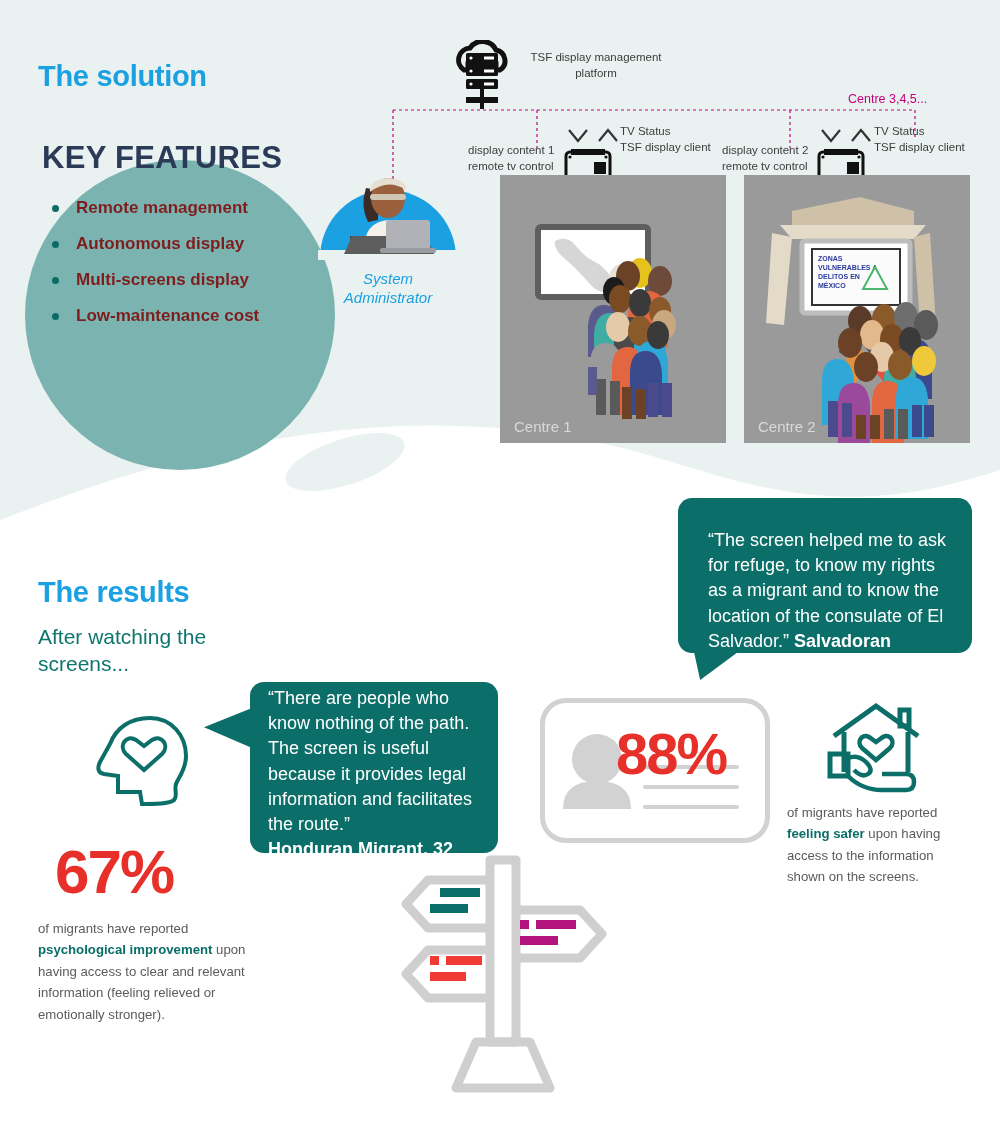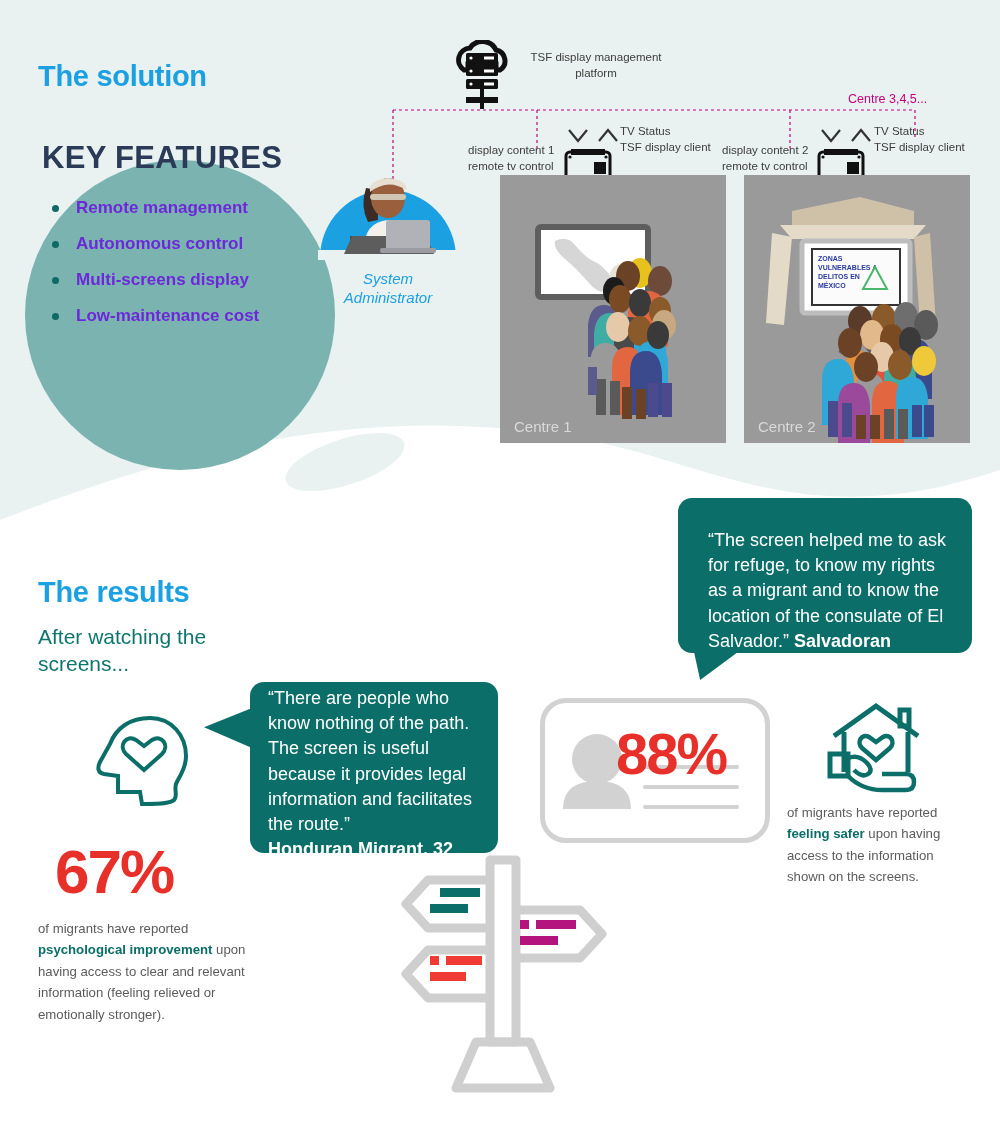--- a/index.html
+++ b/index.html
@@ -41,21 +41,21 @@
     left: 25px; top: 160px; width: 310px; height: 310px;
     background: #7ab3b0; border-radius: 50%;
   }
   #kf-heading {
     left: 42px; top: 140px;
     font-size: 31px; font-weight: bold; color: #2b3a57; letter-spacing: .3px;
   }
   #kf-list { left: 48px; top: 198px; width: 290px; }
   #kf-list li {
     list-style: none; position: relative;
-    color: #6d28d9; font-size: 17px; font-weight: bold;
+    color: #7f1d1d; font-size: 17px; font-weight: bold;
     margin-bottom: 16px; padding-left: 28px;
   }
   #kf-list li::before {
     content: ""; position: absolute; left: 4px; top: 7px;
     width: 7px; height: 7px; border-radius: 50%; background: #0d6b66;
   }
 
   
   #admin-wrap { left: 318px; top: 150px; width: 140px; text-align: center; font-style: italic; }
   #admin-label {
@@ -134,21 +134,21 @@
   <path d="M0,150 L0,120 C160,58 330,10 520,30 C640,42 700,78 790,92 C880,106 950,86 1000,70 L1000,150 Z" fill="#ffffff"></path>
   <ellipse cx="345" cy="62" rx="62" ry="23" transform="rotate(-18 345 62)" fill="#e9f2f0"></ellipse>
 </svg>
 
 <div class="abs section-title" id="solution-title">The solution</div>
 
 <div class="abs" id="kf-circle"></div>
 <div class="abs" id="kf-heading">KEY FEATURES</div>
 <ul class="abs" id="kf-list">
   <li>Remote management</li>
-  <li>Autonomous control</li>
+  <li>Autonomous display</li>
   <li>Multi-screens display</li>
   <li>Low-maintenance cost</li>
 </ul>
 
 <svg class="abs" style="left:0;top:0;width:1000px;height:460px;">
   <g stroke="#c5007c" stroke-width="1.2" fill="none" stroke-dasharray="3,3">
     <line x1="393" y1="110" x2="915" y2="110"></line>
     <line x1="393" y1="110" x2="393" y2="208"></line>
     <line x1="537" y1="110" x2="537" y2="148"></line>
     <line x1="537" y1="176" x2="537" y2="248"></line>

